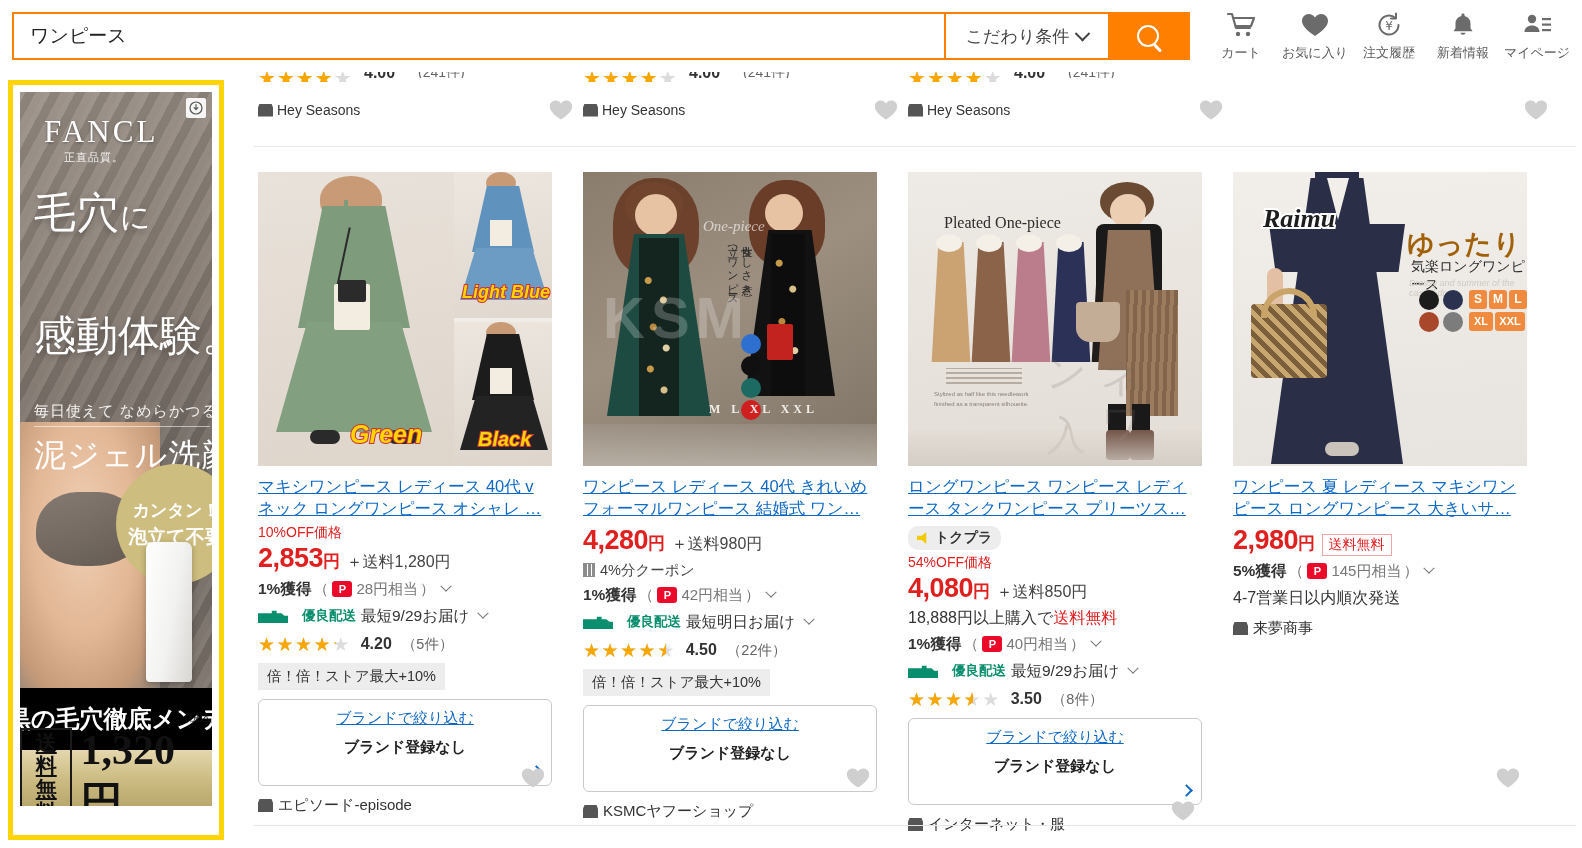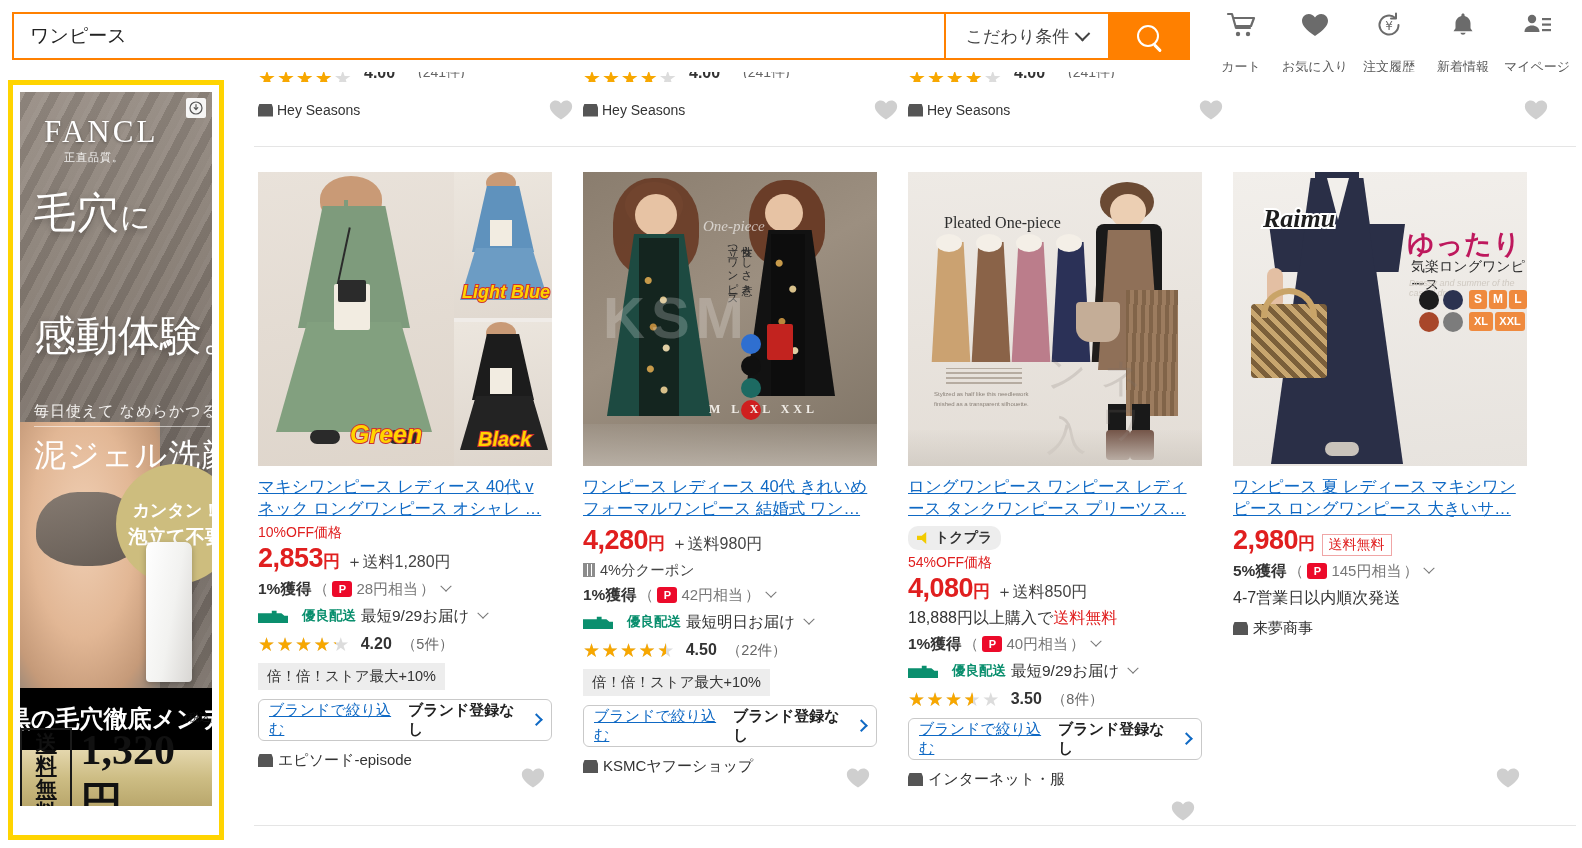--- a/index.html
+++ b/index.html
@@ -80,21 +80,21 @@
     width: 74px;
     display: flex; flex-direction: column; align-items: center;
     cursor: pointer;
     text-decoration: none;
   }
   .hdr-icon .glyph {
     height: 34px; display: flex; align-items: center; justify-content: center;
     color: #6b6b6b;
   }
   .hdr-icon .lbl {
-    font-size: 13px; color: #5a5a5a; margin-top: 16px; white-space: nowrap; text-align: right;
+    font-size: 13px; color: #5a5a5a; margin-top: 2px; white-space: nowrap; text-align: right;
   }
 
   
   .ad {
     position: absolute; left: 8px; top: 80px;
     width: 216px; height: 760px;
     border: 5px solid #ffd400;
     background: #fff;
     overflow: hidden;
   }
@@ -342,22 +342,22 @@
   }
   .rate-num { font-size: 16px; font-weight: bold; color:#333;}
   .rate-cnt { font-size: 14.5px; color:#666;}
   .baibai {
     display:inline-block; margin-top: 9px;
     background:#ededed; font-size: 14.5px; color:#333; padding: 4px 9px;
   }
   .brandbtn {
     margin-top: 9px; width: 100%;
     border:1px solid #c9c9c9; border-radius:6px; background:#fff;
-    padding: 1px 10px; display:flex;align-items:center; gap:10px;
-    font-size: 15px; cursor:pointer;
+    padding: 9px 10px; display:flex;align-items:center; gap:10px;
+    font-size: 15px; cursor:pointer;flex-direction:column;
   }
   .brandbtn .blue { color:#0f69c4; text-decoration: underline;}
   .brandbtn .bold { font-weight: bold; color:#222;}
   .brandbtn .arr {
     margin-left:auto;
     display:inline-block;width:9px;height:9px;
     border-right:2px solid #0f69c4;border-top:2px solid #0f69c4;
     transform: rotate(45deg);
   }
   .storerow {
@@ -817,21 +817,21 @@
         <div class="ph" style="left:82px;top:0;width:44px;height:16px;background:#2a2f47;border-radius:0 0 8px 8px"></div>
         <div class="ph" style="left:38px;top:6px;width:132px;height:286px;background:#2a2f47;clip-path:polygon(30% 0,70% 0,100% 100%,0 100%)"></div>
         <div class="ph" style="left:94px;top:6px;width:22px;height:42px;background:#f2efeb;clip-path:polygon(0 0,100% 0,50% 100%)"></div>
         <div class="ph" style="left:36px;top:52px;width:36px;height:48px;background:#2a2f47;clip-path:polygon(0 0,100% 0,84% 100%,18% 100%)"></div>
         <div class="ph" style="left:136px;top:52px;width:36px;height:48px;background:#2a2f47;clip-path:polygon(0 0,100% 0,82% 100%,16% 100%)"></div>
         <div class="ph" style="left:34px;top:96px;width:16px;height:42px;background:#e3bfa3;border-radius:8px"></div>
         <div class="ph" style="left:18px;top:132px;width:76px;height:74px;background:repeating-linear-gradient(45deg,#7b5f3a 0 5px,#c8a66f 5px 10px);border-radius:4px"></div>
         <div class="ph" style="left:28px;top:116px;width:56px;height:30px;border:6px solid #c9a468;border-bottom:none;border-radius:28px 28px 0 0;background:transparent"></div>
         <div class="ph" style="left:92px;top:270px;width:34px;height:14px;background:#c9c3bb;border-radius:7px"></div>
         <div class="ph" style="left:30px;top:32px;font-size:26px;color:#1d1d1d;font-style:italic;font-family:'Liberation Serif',serif;font-weight:bold;-webkit-text-stroke:4px #fff;paint-order:stroke fill">Raimu</div>
-        <div class="ph" style="left:174px;top:54px;font-size:27px;color:#be185d;font-weight:bold;letter-spacing:1px">ゆったり</div>
+        <div class="ph" style="left:174px;top:54px;font-size:27px;color:#a16207;font-weight:bold;letter-spacing:1px">ゆったり</div>
         <div class="ph" style="left:178px;top:86px;font-size:14px;color:#2a2a2a;letter-spacing:0px">気楽ロングワンピース</div>
         <div class="ph" style="left:176px;top:106px;font-size:9px;color:#cfc9c1;font-style:italic">Dressy and summer of the casual dress</div>
         <div class="ph" style="left:186px;top:118px;width:20px;height:20px;border-radius:50%;background:#1c1c1c"></div>
         <div class="ph" style="left:210px;top:118px;width:20px;height:20px;border-radius:50%;background:#2b3250"></div>
         <div class="ph" style="left:186px;top:140px;width:20px;height:20px;border-radius:50%;background:#a8472a"></div>
         <div class="ph" style="left:210px;top:140px;width:20px;height:20px;border-radius:50%;background:#7c7c7c"></div>
         <div class="ph" style="left:236px;top:118px;width:18px;height:19px;background:#ef8a3e;border-radius:3px;color:#fff;font-size:12px;font-weight:bold;text-align:center;line-height:19px">S</div>
         <div class="ph" style="left:256px;top:118px;width:18px;height:19px;background:#ef8a3e;border-radius:3px;color:#fff;font-size:12px;font-weight:bold;text-align:center;line-height:19px">M</div>
         <div class="ph" style="left:276px;top:118px;width:18px;height:19px;background:#ef8a3e;border-radius:3px;color:#fff;font-size:12px;font-weight:bold;text-align:center;line-height:19px">L</div>
         <div class="ph" style="left:236px;top:140px;width:24px;height:19px;background:#ef8a3e;border-radius:3px;color:#fff;font-size:11px;font-weight:bold;text-align:center;line-height:19px">XL</div>

